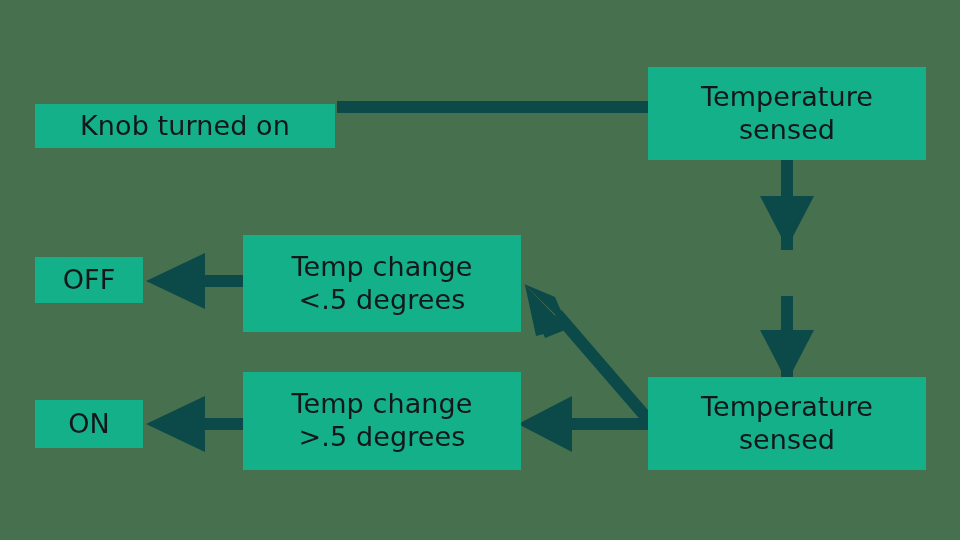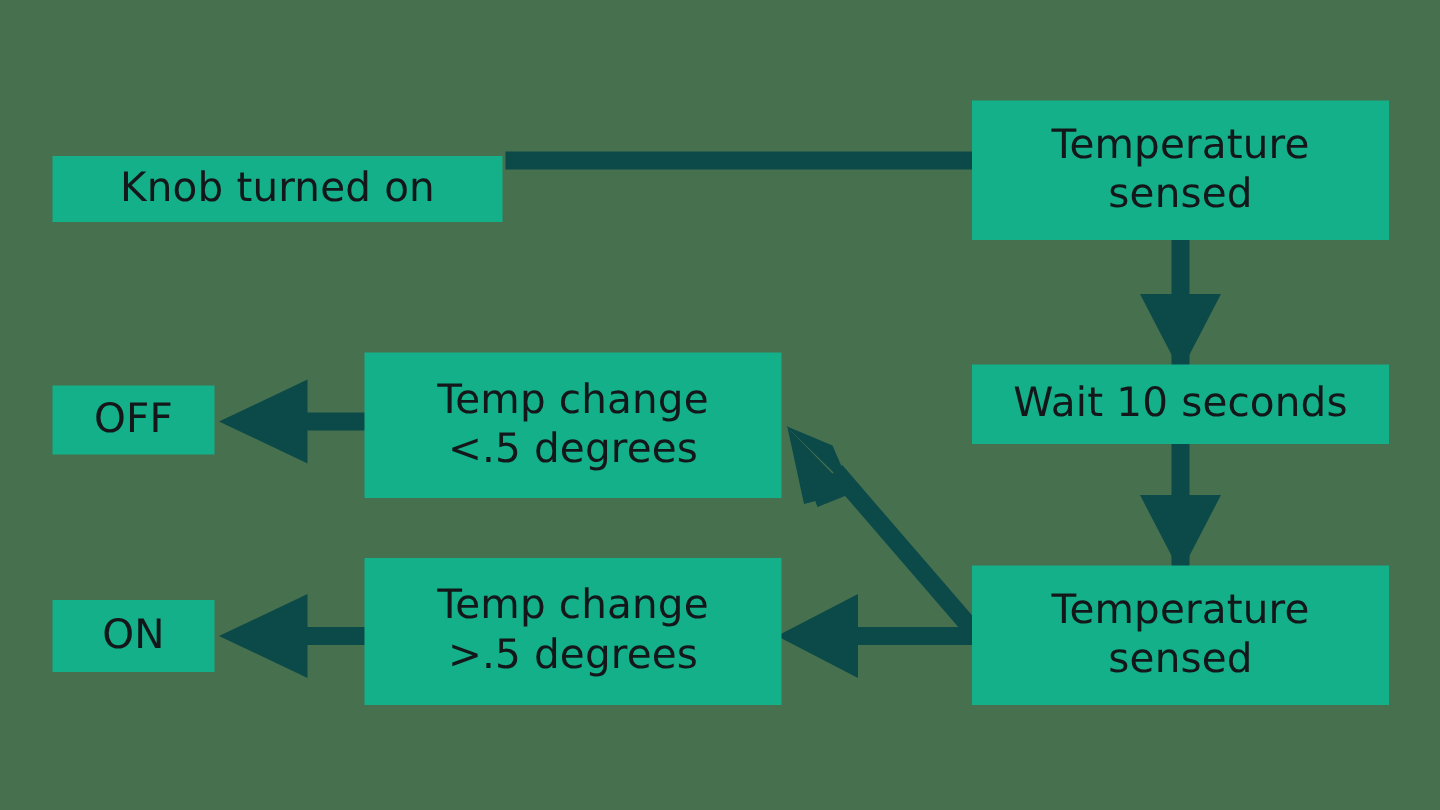--- a/index.html
+++ b/index.html
@@ -86,21 +86,20 @@
       <polygon points="205,396 205,452 146,424" fill="#0b4a48"></polygon>
     </g>
 
   </svg>
 
   <div class="node" style="left:35px; top:76px; width:300px; height:44px;margin-top:28px;">Knob turned on</div>
 
   <div class="node" style="left:648px; top:67px; width:278px; height:93px;">Temperature
 sensed</div>
 
-  <div class="node" style="left:648px; top:243px; width:278px; height:53px;">Wait 10 seconds</div>
 
   <div class="node" style="left:648px; top:377px; width:278px; height:93px;">Temperature
 sensed</div>
 
   <div class="node" style="left:243px; top:235px; width:278px; height:97px;">Temp change
 &lt;.5 degrees</div>
 
   <div class="node" style="left:243px; top:372px; width:278px; height:98px;">Temp change
 &gt;.5 degrees</div>
 

